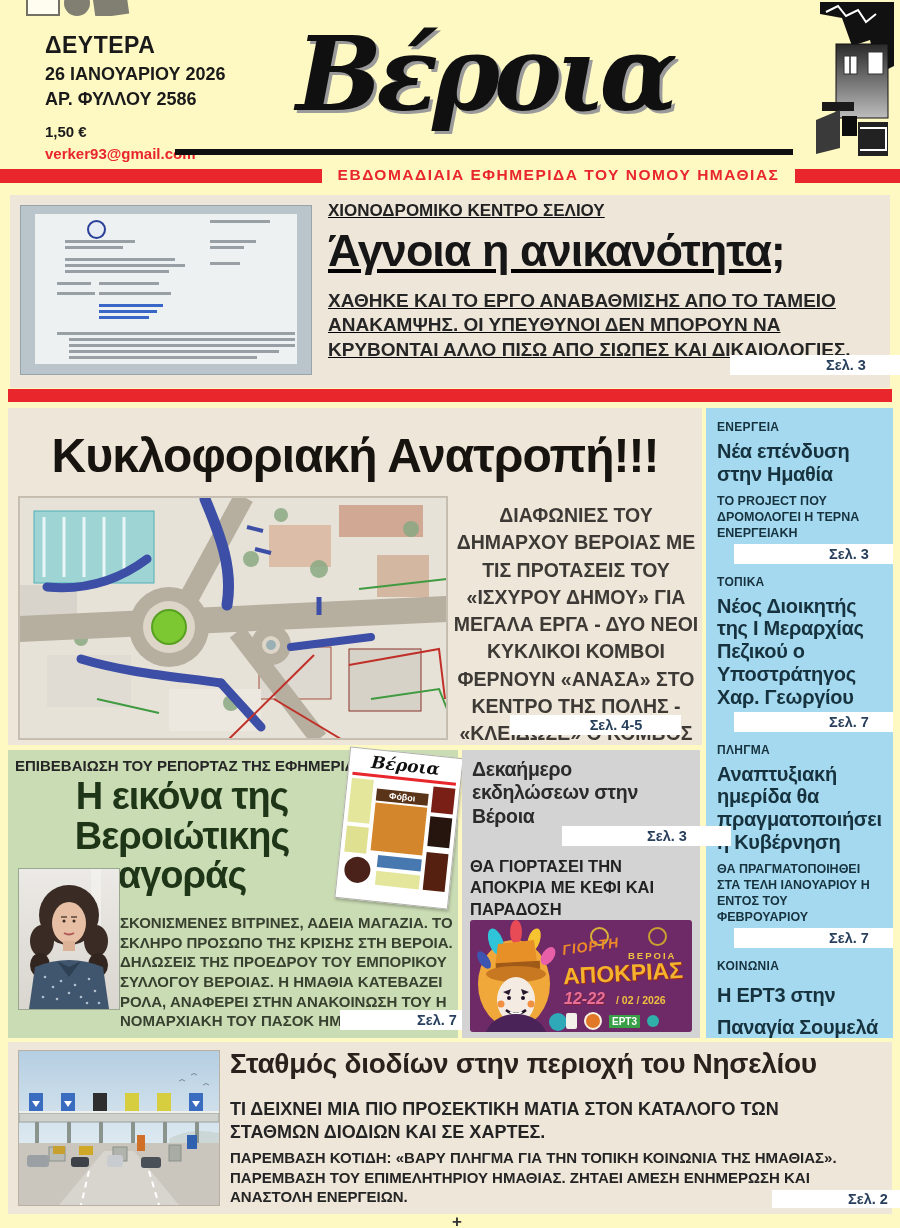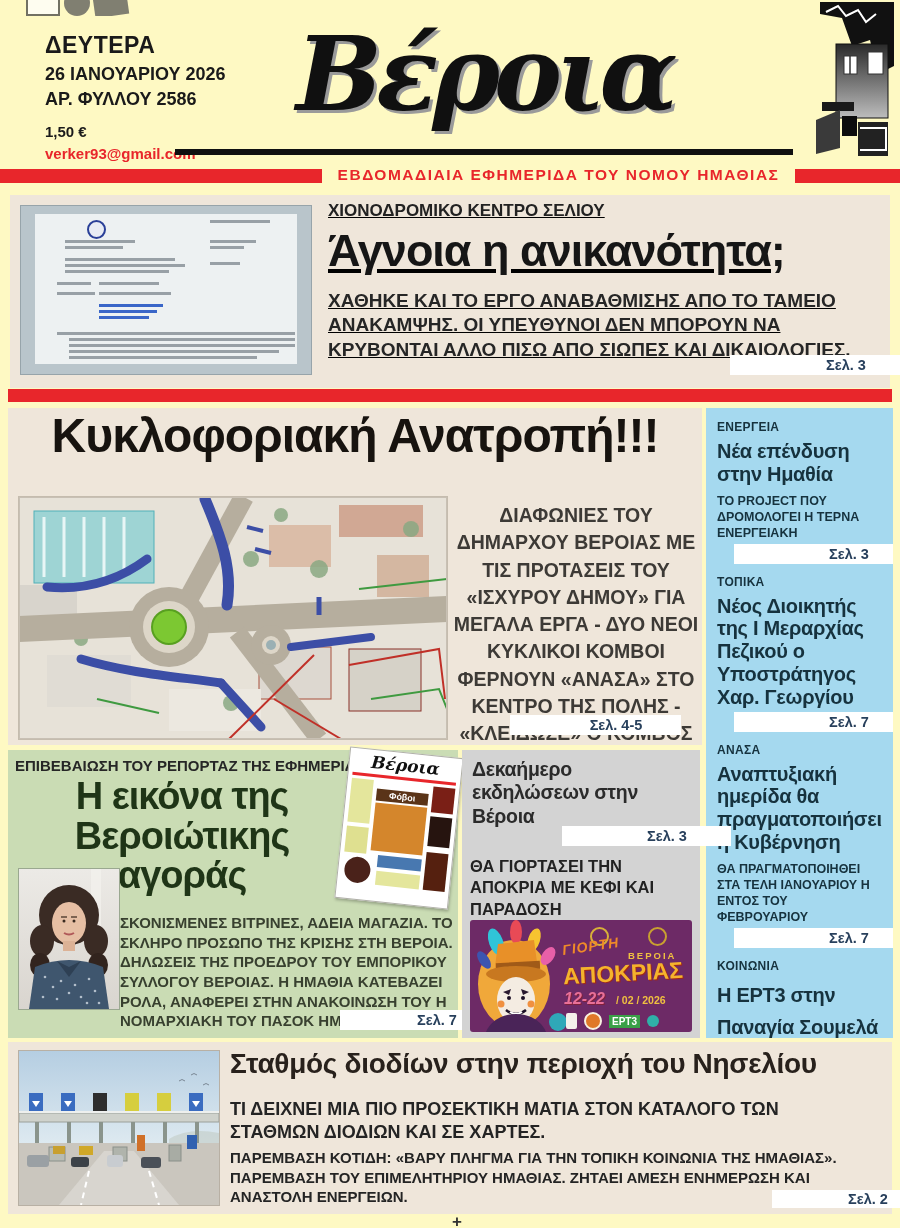--- a/index.html
+++ b/index.html
@@ -46,21 +46,21 @@
   .top-text{left:318px;top:6px;width:552px;text-decoration:underline;}
   .kicker{font-size:17px;font-weight:bold;color:#222222;}
   .top-headline{font-size:45px;font-weight:bold;color:#161616;letter-spacing:-1px;margin-top:4px;}
   .top-summary{font-size:19px;font-weight:bold;color:#262626;line-height:1.28;margin-top:12px;width:540px;}
   .top-pagebox{left:720px;top:160px;width:150px;}
 
   .divider{left:8px;top:389px;width:884px;height:13px;background:#e8262b;}
 
   
   .main-story{left:8px;top:408px;width:694px;height:337px;}
-  .main-headline{left:0;top:0;width:694px;text-align:center;font-size:48px;font-weight:bold;
+  .main-headline{left:0;top:20px;width:694px;text-align:center;font-size:48px;font-weight:bold;
                  color:#17130f;letter-spacing:-1px;}
   .mapimg{left:10px;top:88px;border:1px solid #c5bcae;}
   .main-summary{left:444px;top:94px;width:248px;text-align:center;font-size:19.5px;font-weight:bold;
                 color:#3d3a36;line-height:1.4;}
   .main-pagebox{left:502px;top:307px;width:130px;}
 
   
   .sidebar{left:706px;top:408px;width:187px;height:630px;background:#a5d9ef;
            padding:12px 11px;box-sizing:border-box;overflow:hidden;color:#16323e;}
   .sb-section{margin-bottom:11px;}
@@ -261,21 +261,21 @@
       <div class="sb-headline">Νέα επένδυση στην Ημαθία</div>
       <div class="sb-summary">ΤΟ PROJECT ΠΟΥ ΔΡΟΜΟΛΟΓΕΙ Η ΤΕΡΝΑ ΕΝΕΡΓΕΙΑΚΗ</div>
       <div class="pagebox sb-pagebox">Σελ. 3</div>
     </div>
     <div class="sb-section">
       <div class="sb-kicker">ΤΟΠΙΚΑ</div>
       <div class="sb-headline">Νέος Διοικητής της Ι Μεραρχίας Πεζικού ο Υποστράτηγος Χαρ. Γεωργίου</div>
       <div class="pagebox sb-pagebox">Σελ. 7</div>
     </div>
     <div class="sb-section">
-      <div class="sb-kicker">ΑΝΑΣΑ</div>
+      <div class="sb-kicker">ΠΛΗΓΜΑ</div>
       <div class="sb-headline">Αναπτυξιακή ημερίδα θα πραγματοποιήσει η Κυβέρνηση</div>
       <div class="sb-summary">ΘΑ ΠΡΑΓΜΑΤΟΠΟΙΗΘΕΙ ΣΤΑ ΤΕΛΗ ΙΑΝΟΥΑΡΙΟΥ Η ΕΝΤΟΣ ΤΟΥ ΦΕΒΡΟΥΑΡΙΟΥ</div>
       <div class="pagebox sb-pagebox">Σελ. 7</div>
     </div>
     <div class="sb-section s4">
       <div class="sb-kicker">ΚΟΙΝΩΝΙΑ</div>
       <div class="sb-headline">Η ΕΡΤ3 στην Παναγία Σουμελά</div>
 
     </div>
   </aside>

